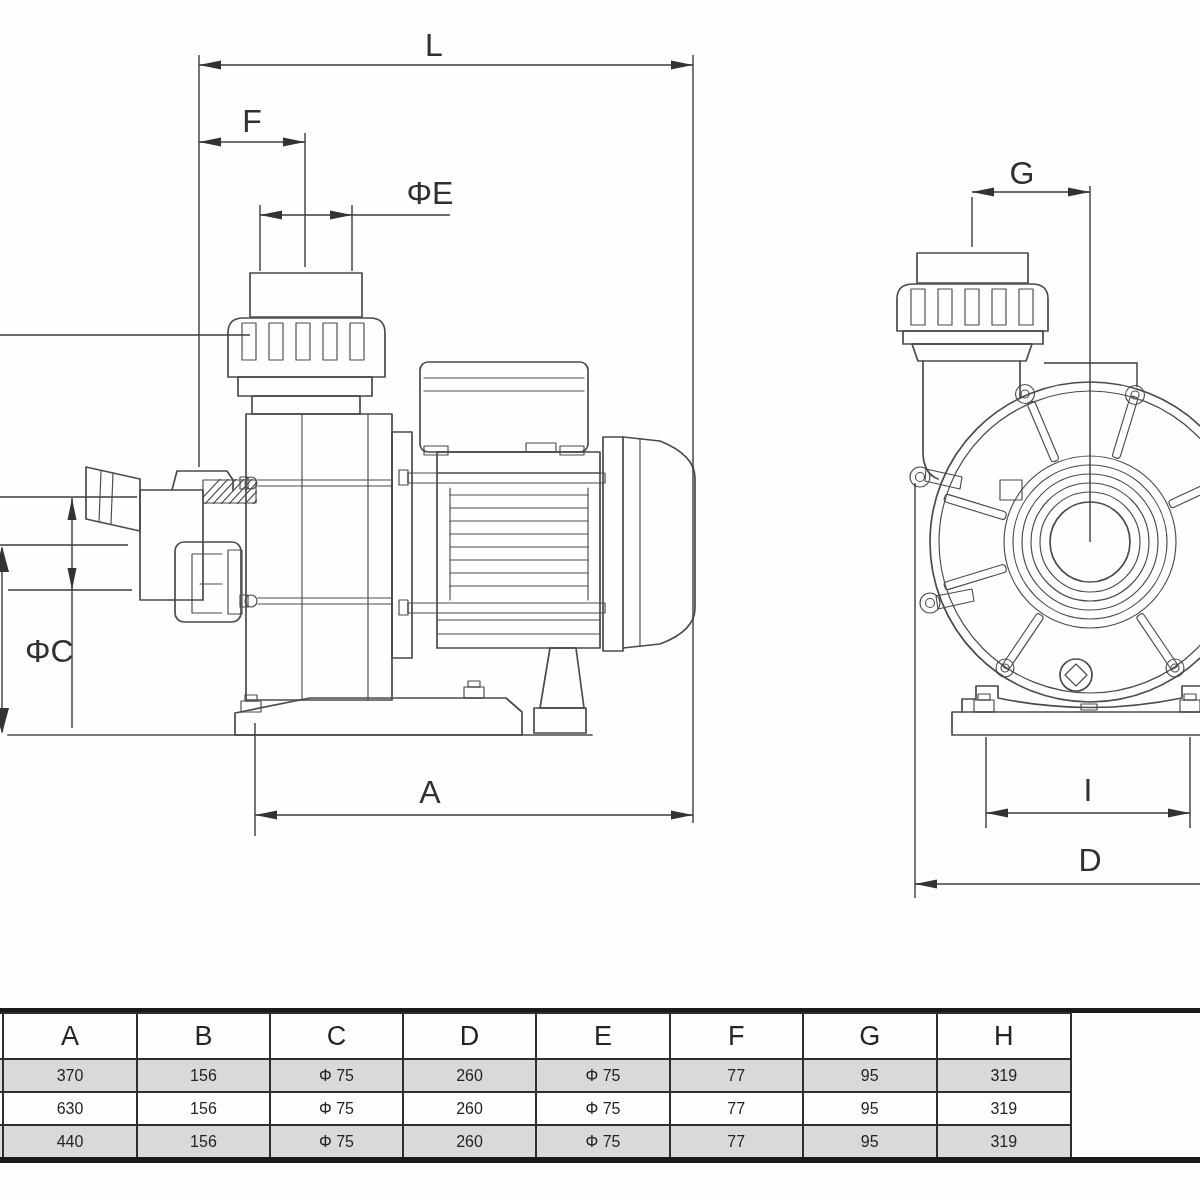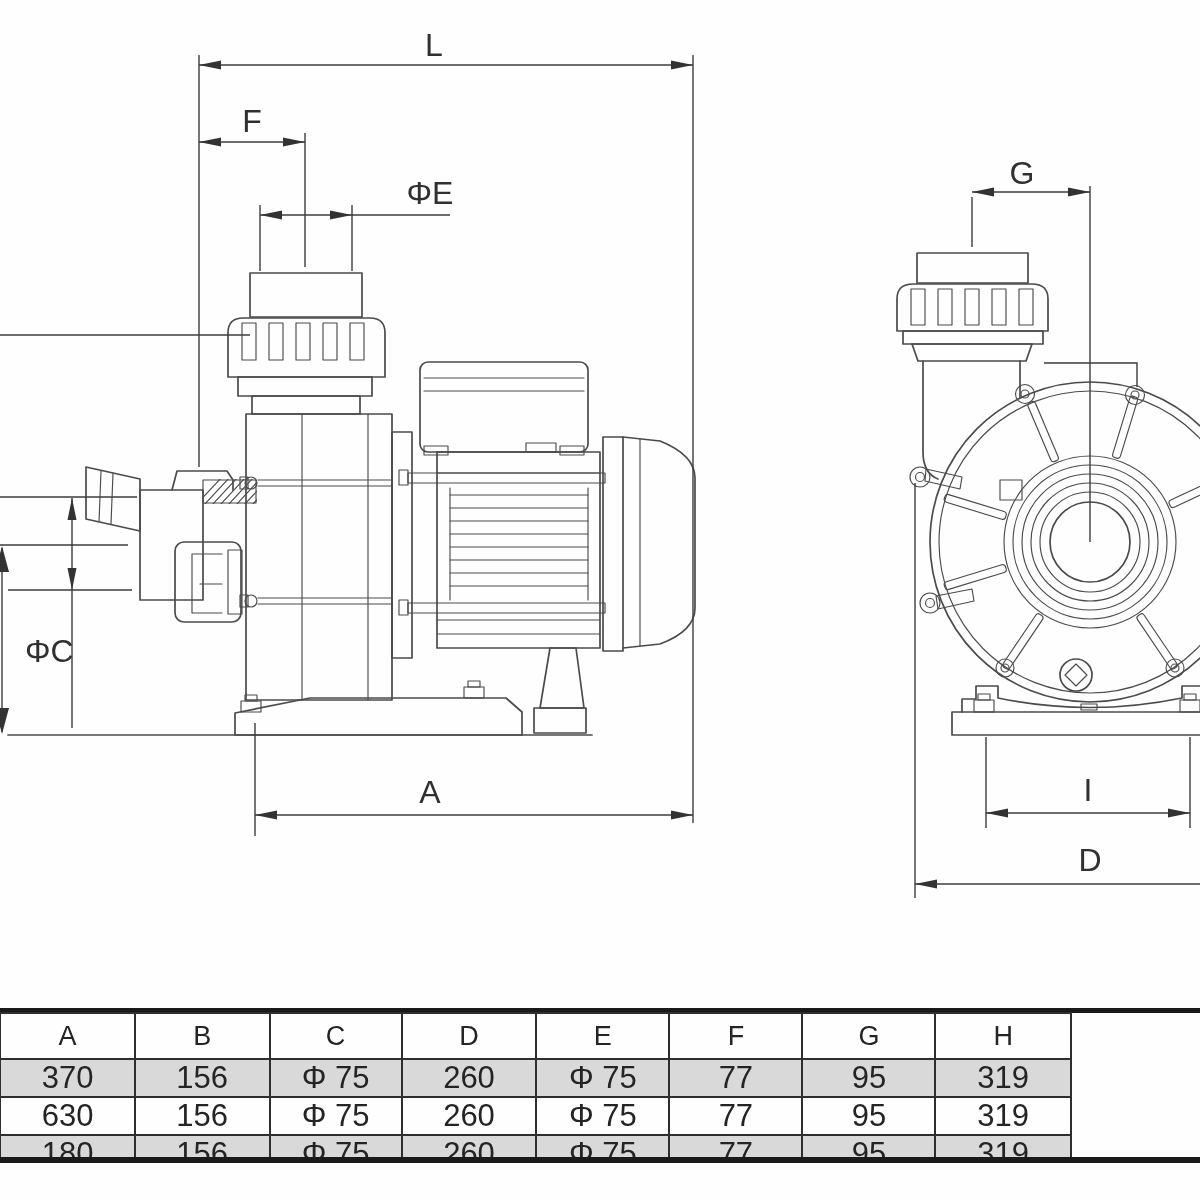--- a/index.html
+++ b/index.html
@@ -10,21 +10,21 @@
   .t{stroke-width:1.15;}
   .d{stroke:#3c3c3c;fill:none;stroke-width:1.4;}
   .ar{fill:#333;stroke:none;}
   text.dim{font-family:"Liberation Sans",sans-serif;font-size:32px;fill:#303030;}
   .thick{position:absolute;left:0;width:1200px;height:5px;background:#1a1a1a;}
   .table-wrap{position:absolute;top:1012px;left:0;width:1200px;height:148px;overflow:hidden;}
   table.spec{position:absolute;top:0;left:-128px;border-collapse:collapse;table-layout:fixed;}
   table.spec th,table.spec td{border:2px solid #2e2e2e;text-align:center;vertical-align:middle;
     font-family:"Liberation Sans",sans-serif;color:#242424;padding:0;}
   table.spec th{height:44px;font-size:27px;font-weight:normal;}
-  table.spec td{height:31px;font-size:31px;}
+  table.spec td{height:31px;font-size:16px;}
   tr.shade{background:#d9d9d9;}
 </style>
 </head>
 <body>
 
 <div class="stage">
 
 <svg width="1200" height="1000" viewBox="0 0 1200 1000">
   <defs>
     <clipPath id="hatchclip">
@@ -328,21 +328,21 @@
         <td>156</td>
         <td>Φ 75</td>
         <td>260</td>
         <td>Φ 75</td>
         <td>77</td>
         <td>95</td>
         <td>319</td>
       </tr>
       <tr class="shade">
         <td></td>
-        <td>180</td>
+        <td>440</td>
         <td>156</td>
         <td>Φ 75</td>
         <td>260</td>
         <td>Φ 75</td>
         <td>77</td>
         <td>95</td>
         <td>319</td>
       </tr>
     </tbody>
   </table>

